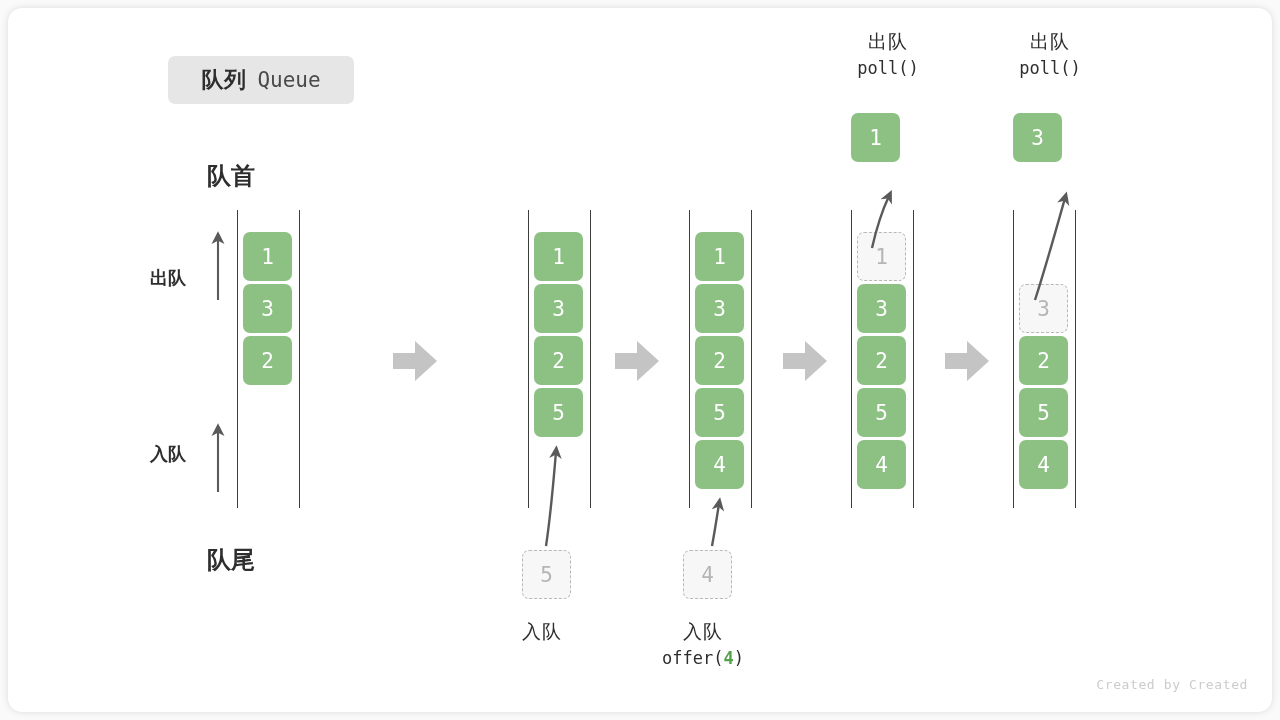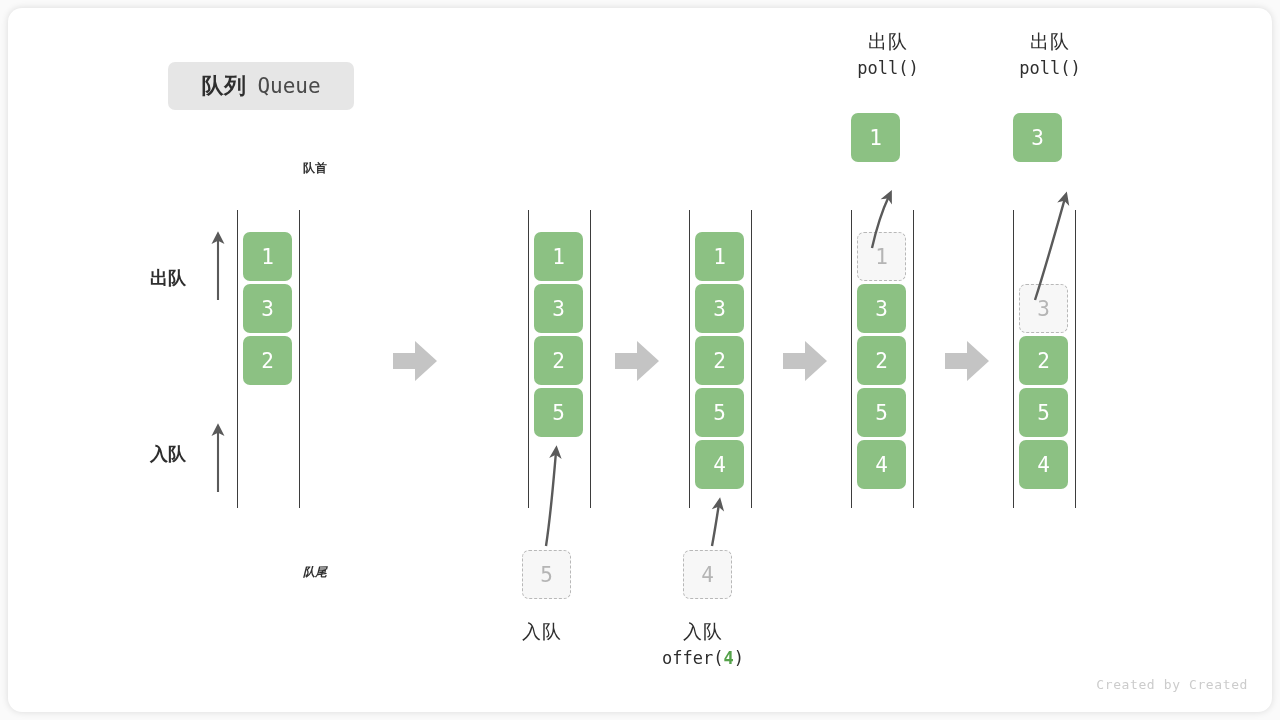--- a/index.html
+++ b/index.html
@@ -22,21 +22,21 @@
     background: #ffffff;
     border-radius: 14px;
     box-shadow: 0 0 7px rgba(0,0,0,0.13);
     overflow: hidden;
   }
   .abs { position: absolute; }
 
   
   #title-badge {
     left: 160px;
-    top: 54px;
+    top: 48px;
     width: 186px;
     height: 48px;
     background: #e6e6e6;
     border-radius: 7px;
     display: flex;
     align-items: center;
     justify-content: center;
     gap: 11px;
   }
   #title-badge .cn {
@@ -46,24 +46,24 @@
     letter-spacing: 0.5px;
   }
   #title-badge .en {
     font-family: "DejaVu Sans Mono", "Liberation Mono", monospace;
     font-size: 21px;
     color: #4a4a4a;
   }
 
   
   .hdr-label {
-    font-size: 12px;
+    font-size: 24px;
     font-weight: bold;
     color: #2e2e2e;
-    text-align: right;
+    text-align: left;
     white-space: nowrap;
   }
   .side-label {
     font-size: 18px;
     font-weight: bold;
     color: #2e2e2e;
     white-space: nowrap;
   }
 
   
@@ -145,21 +145,21 @@
   <div class="abs side-label" style="left:142px; top:434px;">入队</div>
 
   <div class="abs rail" style="left:229px; top:202px; height:298px;"></div>
   <div class="abs rail" style="left:291px; top:202px; height:298px;"></div>
   <div class="abs" id="col1-boxes" style="left:235px; top:224px;">
       <div class="box" style="position: absolute; left: 0px; top: 0px;">1</div>
       <div class="box" style="position: absolute; left: 0px; top: 52px;">3</div>
       <div class="box" style="position: absolute; left: 0px; top: 104px;">2</div>
     </div>
 
-  <div class="abs hdr-label" style="left:199px; top:556px; width:120px;font-style:italic;">队尾</div>
+  <div class="abs hdr-label" style="left:199px; top:536px; width:120px;">队尾</div>
 
   <div class="abs rail" style="left:520px; top:202px; height:298px;"></div>
   <div class="abs rail" style="left:582px; top:202px; height:298px;"></div>
   <div class="abs" id="col2-boxes" style="left:526px; top:224px;">
       <div class="box" style="position: absolute; left: 0px; top: 0px;">1</div>
       <div class="box" style="position: absolute; left: 0px; top: 52px;">3</div>
       <div class="box" style="position: absolute; left: 0px; top: 104px;">2</div>
       <div class="box" style="position: absolute; left: 0px; top: 156px;">5</div>
     </div>
   <div class="abs" id="col2-ghost" style="left:514px; top:542px;">

